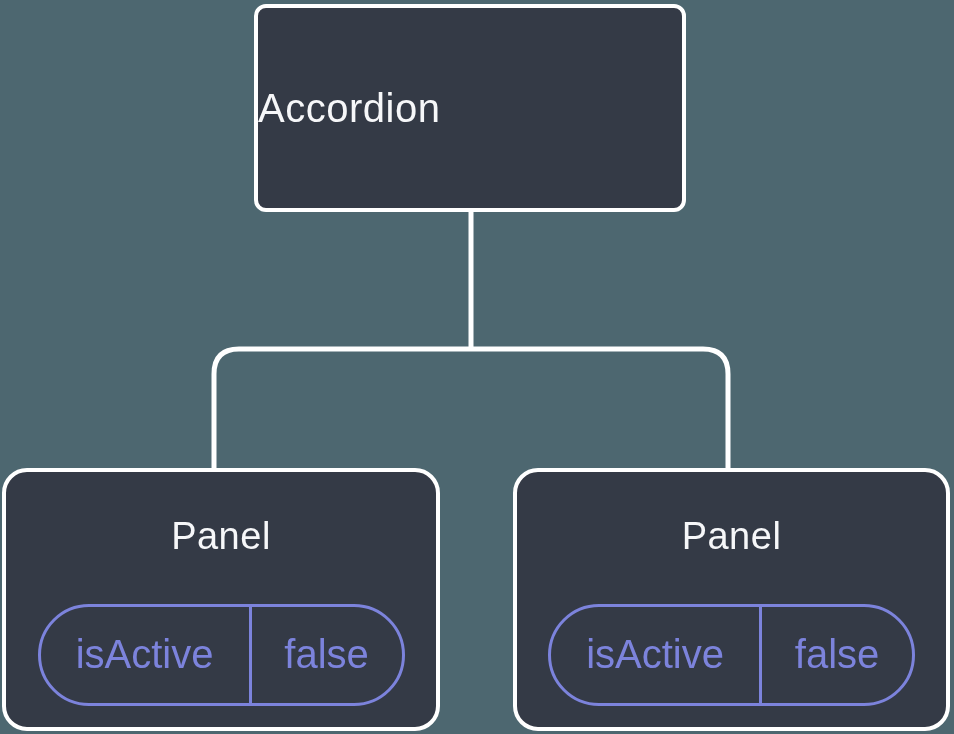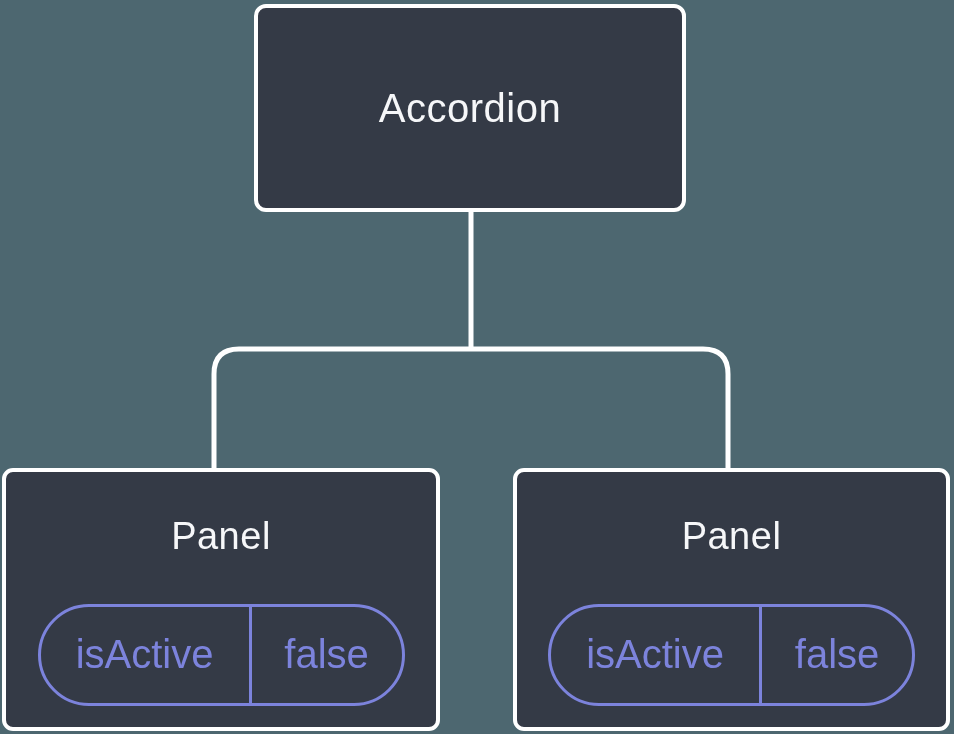--- a/index.html
+++ b/index.html
@@ -41,32 +41,32 @@
     position: absolute;
     background: var(--node-bg);
     border: 4px solid var(--node-border);
   }
   .root-node {
     left: 254px; top: 4px;
     width: 432px; height: 208px;
     border-radius: 12px;
     display: flex;
     align-items: center;
-    justify-content: center;
+    justify-content: flex-start;
   }
   .root-label {
     font-size: 40px;
     font-weight: 500;
     letter-spacing: 0.5px;
     color: var(--node-text);
   }
   .panel-node {
     top: 468px;
     height: 263px;
-    border-radius: 11px;
+    border-radius: 25px;
     display: flex;
     flex-direction: column;
     align-items: center;
   }
   .panel-left  { left: 2px;   width: 438px; }
   .panel-right { left: 513px; width: 437px; }
   .panel-label {
     margin-top: 42px;
     font-size: 38px;
     font-weight: 500;

